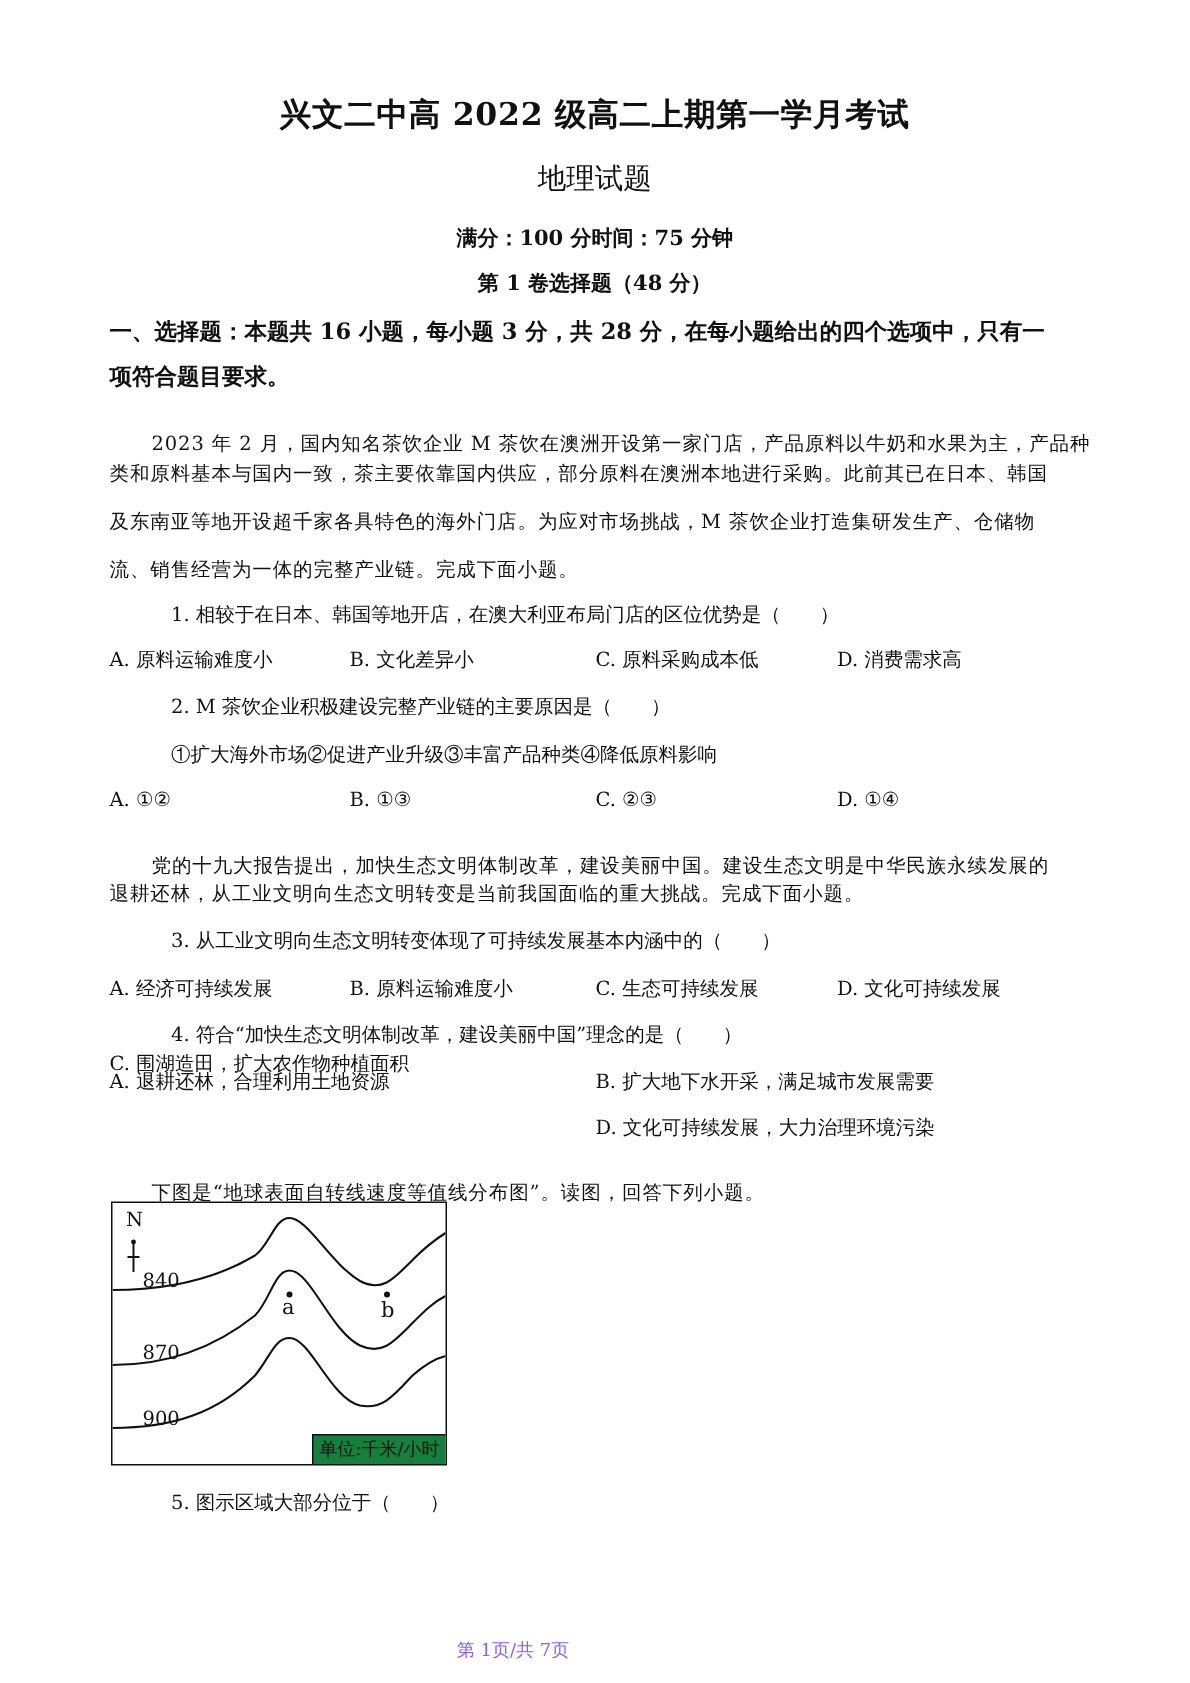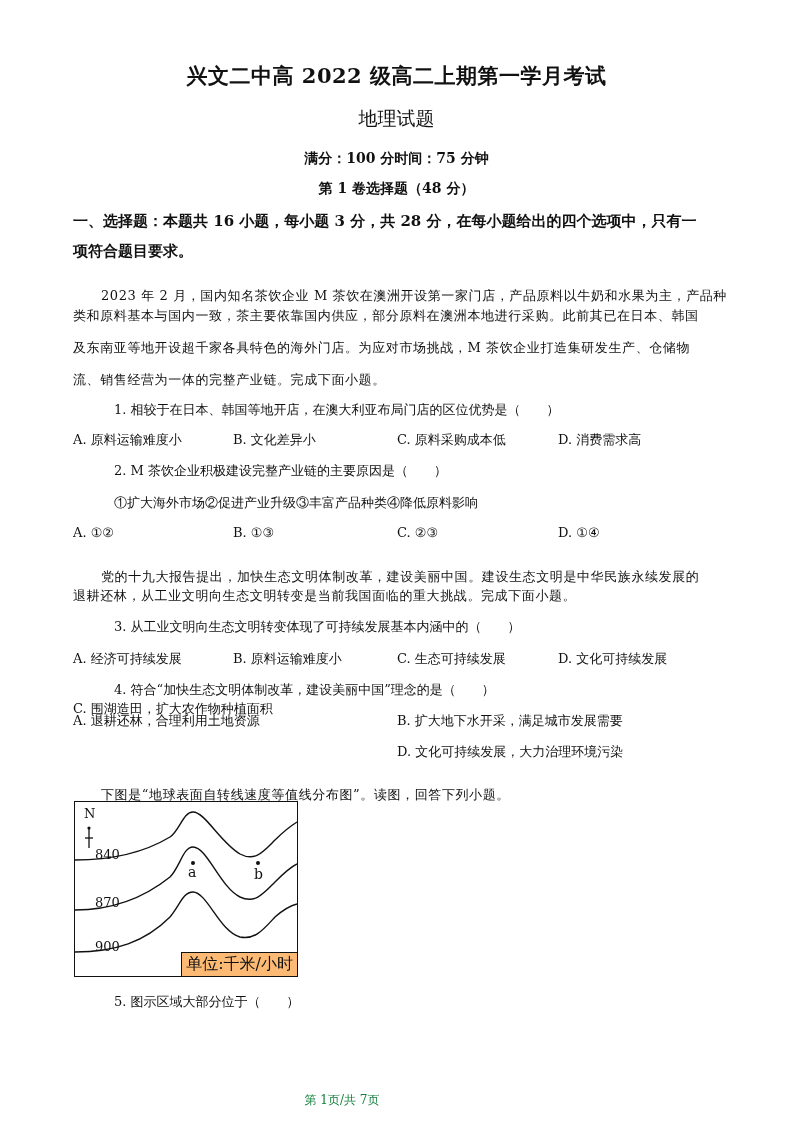--- a/index.html
+++ b/index.html
@@ -7,25 +7,25 @@
          font-family: "DejaVu Serif", "Liberation Serif", serif; color: #111; }
   .abs { position: absolute; white-space: nowrap; }
   .title { left: 0; width: 793px; text-align: center; font-weight: bold; font-size: 21px; top: 62px; letter-spacing: 0.5px; }
   .subtitle { left: 0; width: 793px; text-align: center; font-weight: normal; font-size: 19px; top: 106px; }
   .meta { left: 0; width: 793px; text-align: center; font-weight: bold; font-size: 14px; }
   .section { left: 73px; font-weight: bold; font-size: 15px; }
   .para { left: 73px; font-size: 13px; letter-spacing: 0.6px; }
   .para.indent { left: 101px; margin-top: 12px; }
   .q { left: 73px; font-size: 13px; margin-left: 41px; }
   .opt { font-size: 13px; }
-  .footer { left: 0; width: 684px; text-align: center; font-size: 12px; top: 1092px; color: #15803d; }
+  .footer { left: 0; width: 684px; text-align: center; font-size: 12px; top: 1092px; color: #8b5cf6; }
   .figure { position: absolute; left: 74px; top: 801px; width: 222px; height: 174px; border: 1.5px solid #111; background: #fff; }
   .figure svg { position: absolute; left: 0; top: 0; }
   .fig-label { position: absolute; font-size: 13px; font-family: "DejaVu Serif", serif; }
-  .unit-box { position: absolute; right: 0; bottom: 0; border-left: 1.2px solid #111; border-top: 1.2px solid #111; padding: 1px 4px; font-size: 16px; background:#fdba74; }
+  .unit-box { position: absolute; right: 0; bottom: 0; border-left: 1.2px solid #111; border-top: 1.2px solid #111; padding: 1px 4px; font-size: 12px; background:#15803d; }
 </style>
 </head>
 <body>
 
 <div class="abs title">兴文二中高 2022 级高二上期第一学月考试</div>
 <div class="abs subtitle">地理试题</div>
 <div class="abs meta" style="top:150px">满分：100 分时间：75 分钟</div>
 <div class="abs meta" style="top:180px">第 1 卷选择题（48 分）</div>
 
 <div class="abs section" style="top:212px">一、选择题：本题共 16 小题，每小题 3 分，共 28 分，在每小题给出的四个选项中，只有一</div>

